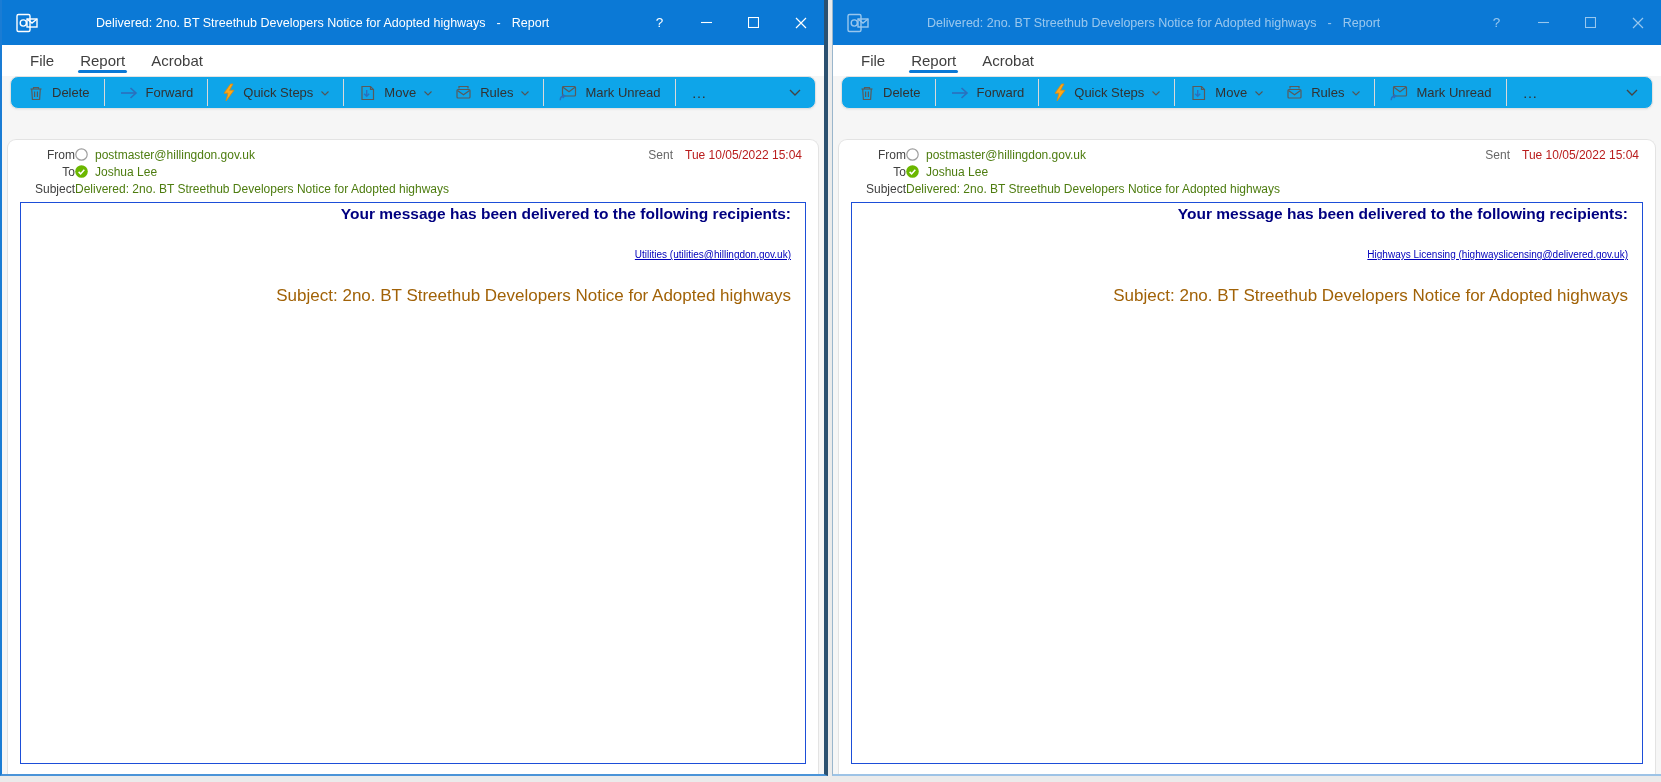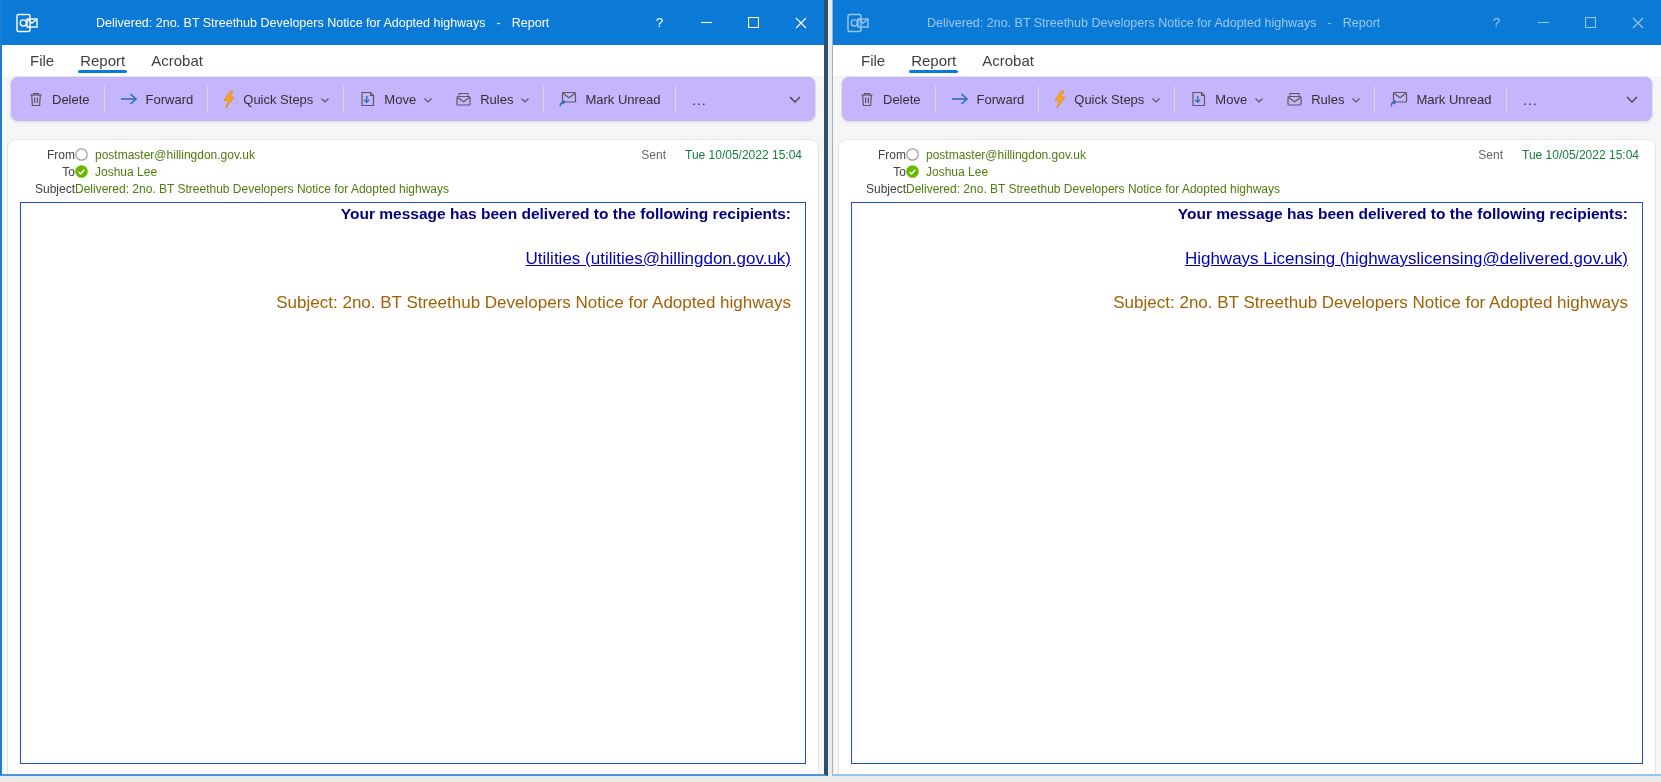--- a/index.html
+++ b/index.html
@@ -21,42 +21,42 @@
   .win-inactive .titlebar { color:rgba(255,255,255,0.58); }
   .win-inactive .app-icon { opacity:0.58; }
 
   
   .menubar { flex:0 0 31px; background:#ffffff; display:flex; align-items:stretch; padding-left:15px; }
   .mtab { display:flex; align-items:center; padding:0 13px; font-size:15px; color:#3f3f3f; position:relative; }
   .mtab.active::after { content:""; position:absolute; left:11px; right:11px; bottom:3px; height:3px; border-radius:2px; background:#0b79d6; }
 
   
   .ribbonzone { flex:0 0 52px; background:#f6f6f6; padding:0 8px; }
-  .ribbon-card { height:46px; background:#c4b5fd; border:1px solid #e2e2e2; border-radius:8px; box-shadow:0 1px 2px rgba(0,0,0,0.05); display:flex; align-items:center; padding:0 12px 0 5px; }
+  .ribbon-card { height:33px; background:#0ea5e9; border:1px solid #e2e2e2; border-radius:8px; box-shadow:0 1px 2px rgba(0,0,0,0.05); display:flex; align-items:center; padding:0 12px 0 5px; }
   .tbtn { display:flex; align-items:center; gap:7px; padding:0 11px; height:34px; font-size:13px; color:#323232; border-radius:4px; white-space:nowrap; }
   .tbtn svg { flex:0 0 auto; }
   .dd-chev { margin-left:1px; margin-top:2px; }
   .tsep { width:1px; height:27px; background:#d9d9d9; margin:0 3px; flex:0 0 auto; }
   .overflow { padding:0 13px; font-size:15px; letter-spacing:2px; color:#323232; }
   .ribbon-collapse { margin-left:auto; display:flex; align-items:center; padding:4px 2px; }
 
   
   .reading-card { flex:1; margin:11px 5px 0; background:#ffffff; border:1px solid #e3e3e3; border-bottom:none; border-radius:9px 9px 0 0; display:flex; flex-direction:column; padding-top:6px; overflow:hidden; }
   .hrow { display:flex; align-items:center; padding:0 16px 0 23px; height:17px; font-size:12px; }
   .hlabel { flex:0 0 44px; color:#404040; }
   .avatar { width:13px; height:13px; margin-right:7px; flex:0 0 auto; }
   .hvalue { color:#4d7c0f; white-space:nowrap; overflow:hidden; }
-  .sent { margin-left:auto; display:flex; gap:19px; flex:0 0 auto; }
+  .sent { margin-left:auto; display:flex; gap:12px; flex:0 0 auto; }
   .sent-label { color:#666666; }
-  .sent-value { color:#15803d; }
+  .sent-value { color:#b91c1c; }
 
   
   .msg-box { flex:1; margin:5px 12px 10px; border:1px solid #1d4ed8; background:#ffffff; padding:2px 14px; overflow:hidden; }
   .msg-heading { font-size:15.5px; font-weight:700; color:#000080; }
-  .msg-link { display:inline-block; margin-top:26px; font-size:17px; color:#0000bb; text-decoration:underline; cursor:pointer; }
+  .msg-link { display:inline-block; margin-top:26px; font-size:10px; color:#0000bb; text-decoration:underline; cursor:pointer; }
   .msg-subject { margin-top:24px; font-size:17px; color:#a16207; }
 </style>
 </head>
 <body>
 
 <div class="stage">
 
   <div class="window win-left">
     <div class="titlebar">
       <span class="app-icon">

